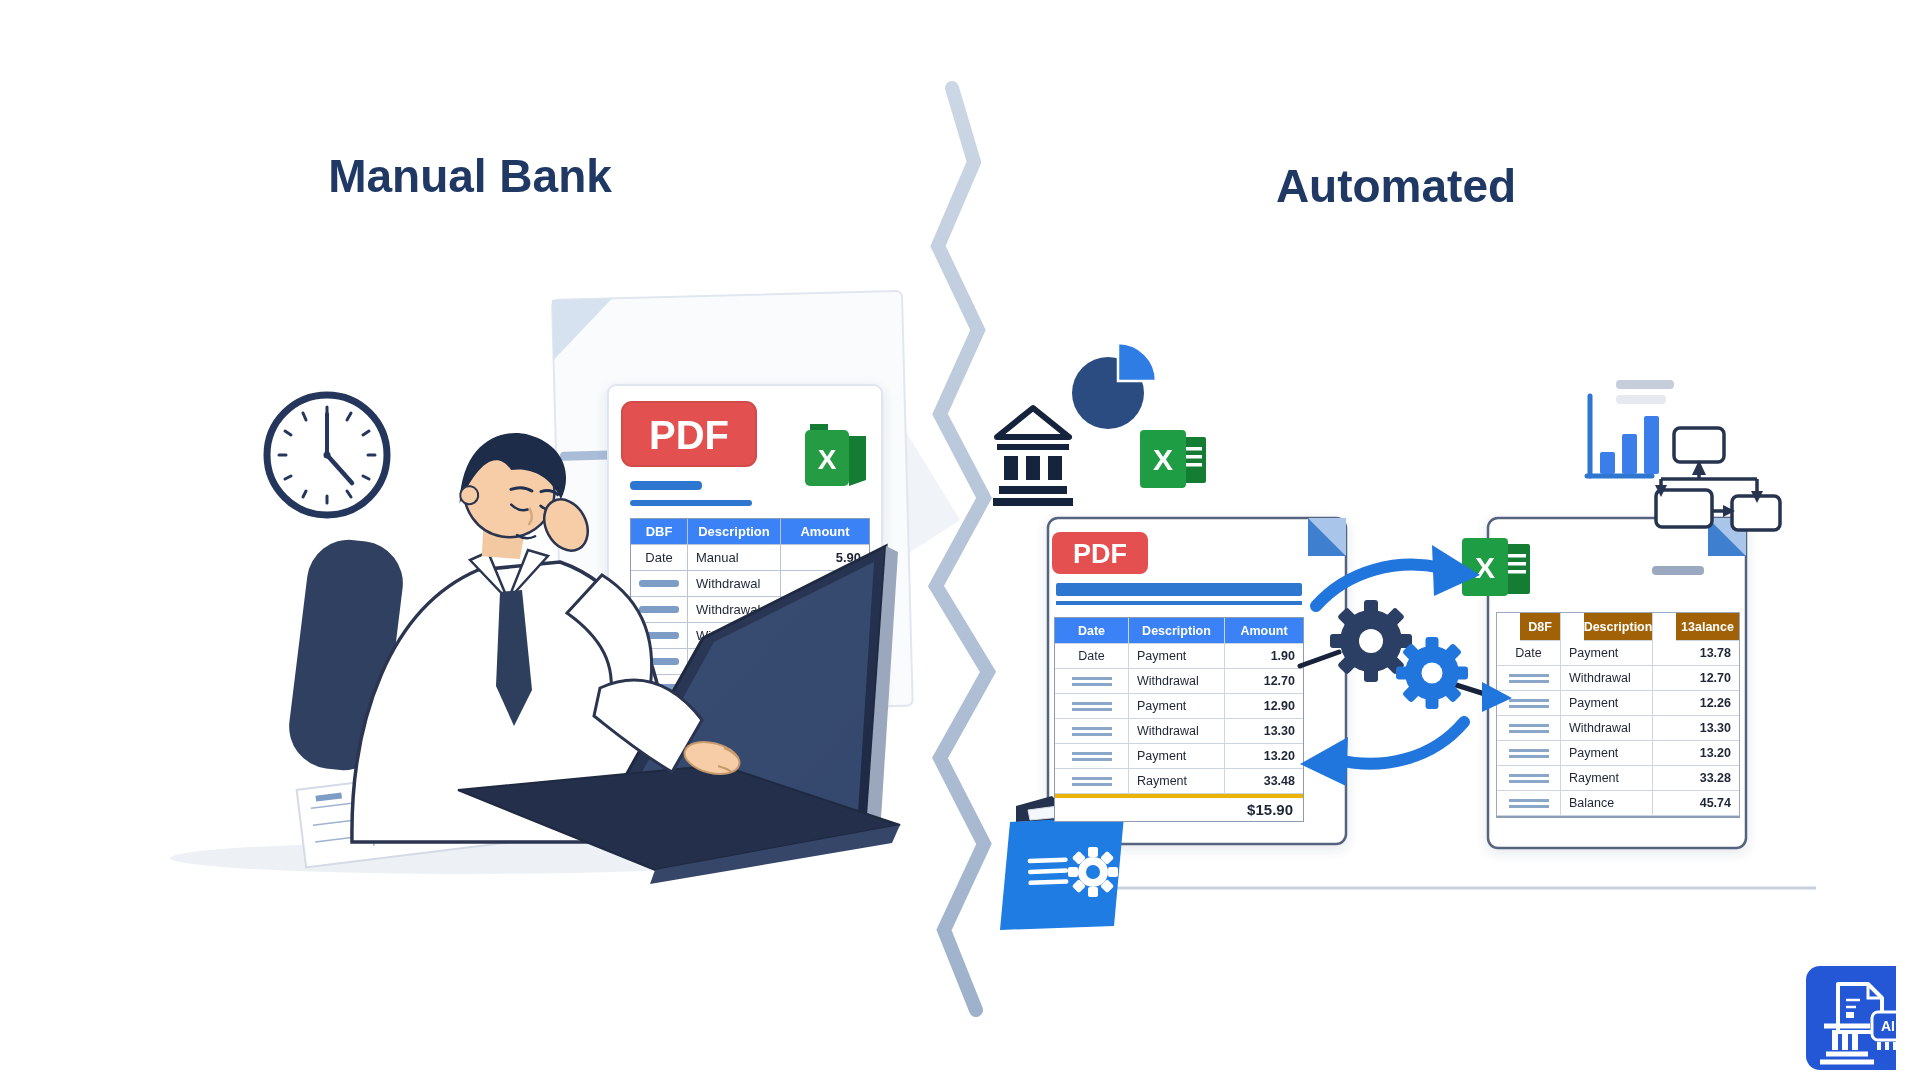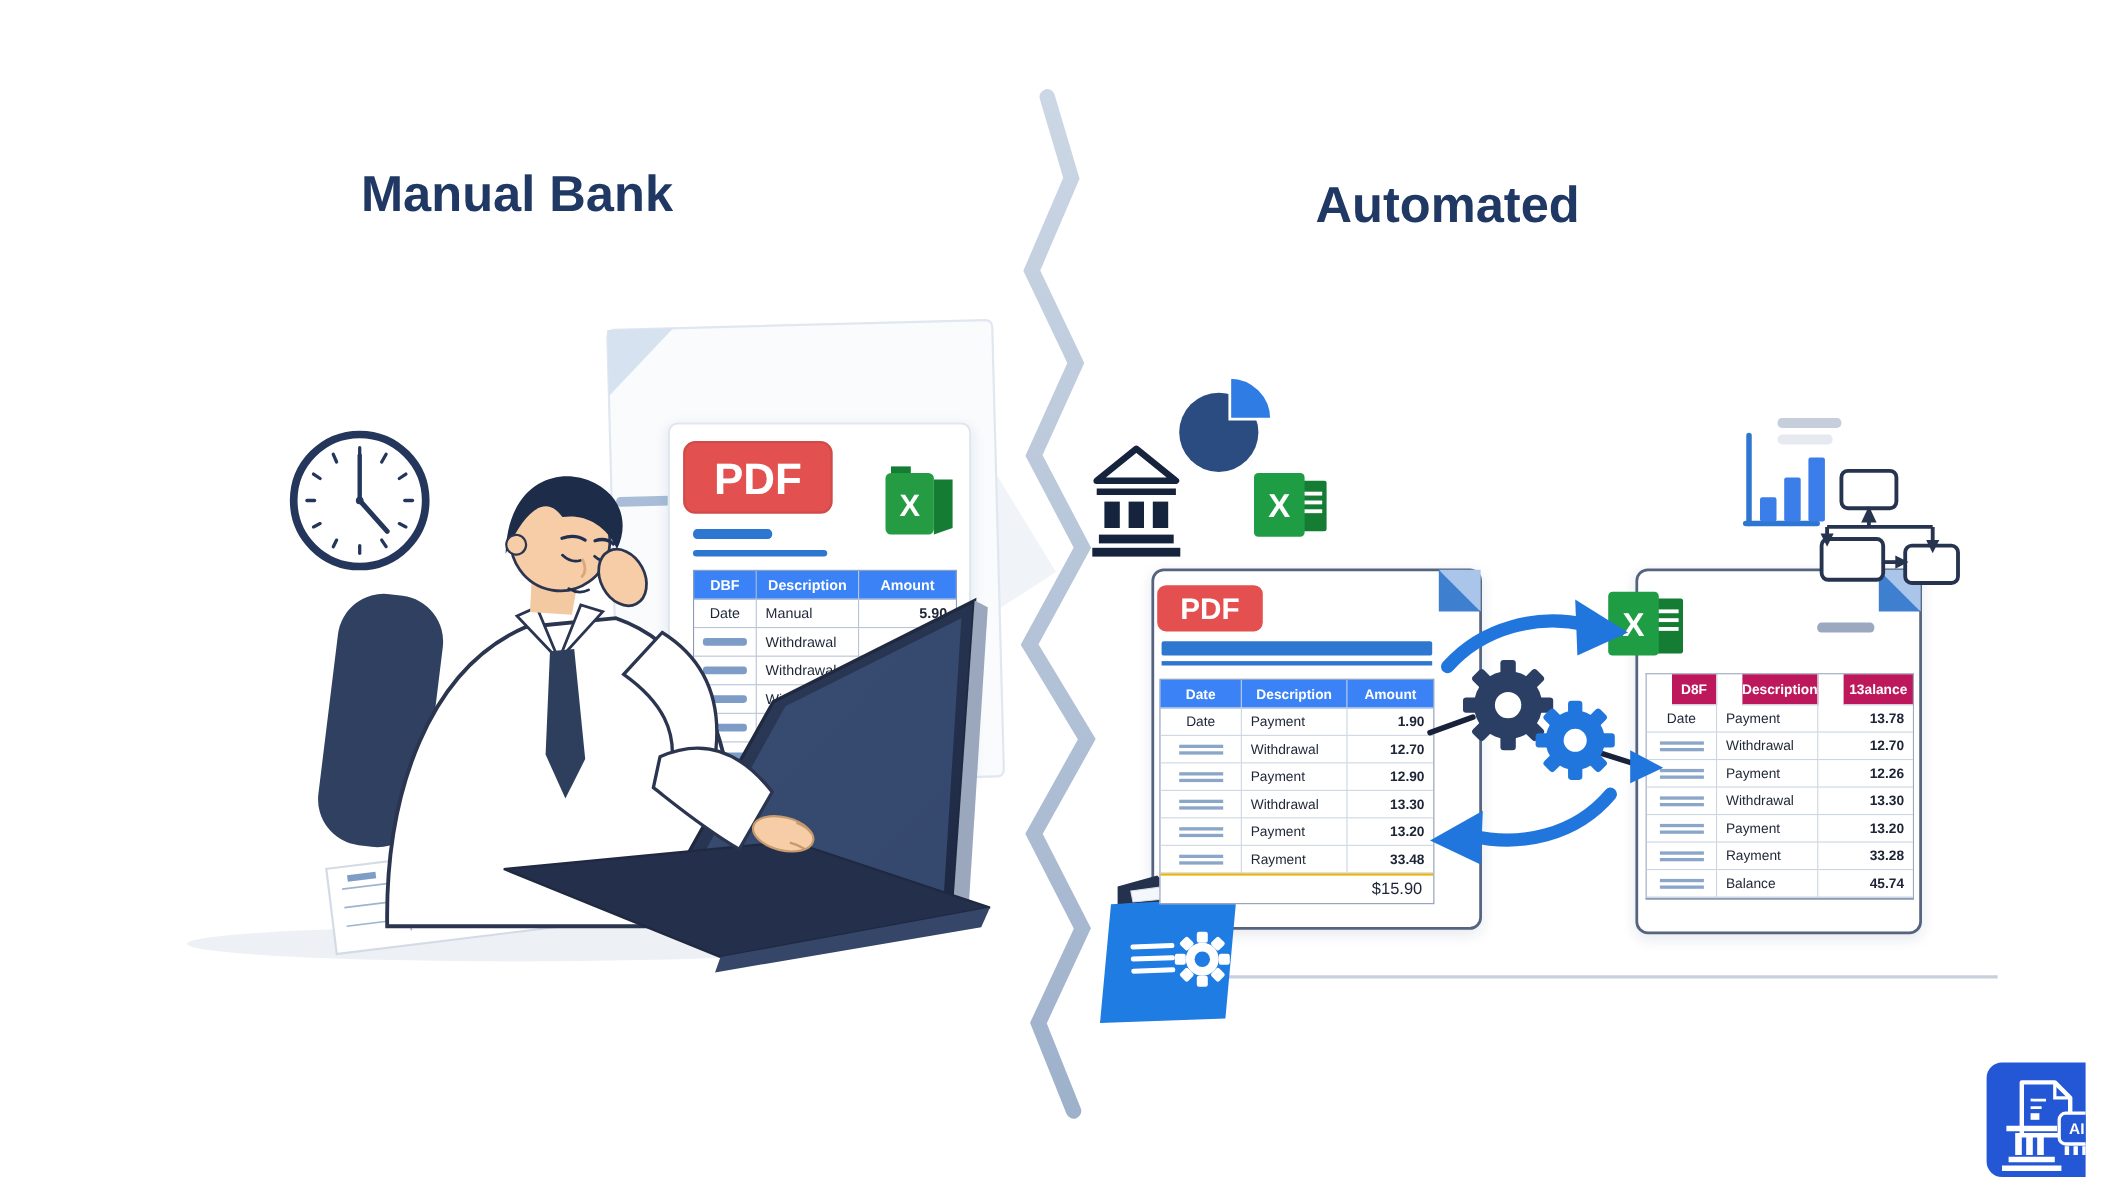--- a/index.html
+++ b/index.html
@@ -4,40 +4,40 @@
 <style>
   html,body{margin:0;padding:0;background:#fff;}
   .stage{position:relative;width:1896px;height:1080px;background:#ffffff;overflow:hidden;
          font-family:"Liberation Sans","DejaVu Sans",sans-serif;}
   svg.layer{position:absolute;left:0;top:0;width:1920px;height:1080px;pointer-events:none;}
   .z1{z-index:1}.z2{z-index:2}.z4{z-index:4}
 
   .title{position:absolute;text-align:center;color:#1f3864;font-weight:700;
          font-size:46px;line-height:68px;letter-spacing:0px;z-index:5;}
   #left-title{left:170px;top:142px;width:600px;}
-  #right-title{left:1016px;top:152px;width:600px;}
+  #right-title{left:1096px;top:152px;width:600px;}
 
   .tbl{position:absolute;display:grid;background:#fff;}
   .c{border-right:1px solid #b9c4d6;border-bottom:1px solid #b9c4d6;display:flex;align-items:center;
      justify-content:center;font-size:13px;color:#1d2536;overflow:hidden;white-space:nowrap;}
   .c.desc{justify-content:flex-start;padding-left:8px;}
   .c.amt{justify-content:flex-end;padding-right:8px;font-weight:700;}
   .c.last{border-right:none;}
   .h{background:#3b82f6;color:#fff;font-weight:700;font-size:13px;}
-  .hx{background:#be185d;color:#fff;font-weight:700;font-size:13px;margin-left:23px;}
+  .hx{background:#a16207;color:#fff;font-weight:700;font-size:13px;margin-left:23px;}
 
   #ltable{left:630px;top:518px;width:238px;grid-template-columns:57px 93px 88px;
           grid-auto-rows:26px;z-index:3;border:1.5px solid #8d9cb5;}
   #rtable{left:1054px;top:617px;width:248px;grid-template-columns:74px 96px 78px;
           grid-template-rows:26px repeat(6,25px) 27px;z-index:3;border:1.5px solid #8d9cb5;}
   #xtable{left:1496px;top:612px;width:242px;grid-template-columns:64px 92px 86px;
           grid-template-rows:28px repeat(7,25px);z-index:3;border:1.5px solid #9aa9bf;border-bottom:2px solid #8d9cb5;}
   #rtable .c,#xtable .c{border-color:#ccd6e2;font-size:12.5px;}
   .total{grid-column:1/-1;display:flex;align-items:center;justify-content:flex-end;
-         padding-right:10px;font-weight:400;font-size:15px;color:#1d2536;border-top:2px solid #eab308;}
+         padding-right:10px;font-weight:700;font-size:15px;color:#1d2536;border-top:4px solid #eab308;}
   .dash1{width:40px;height:7px;background:#7d9cc6;border-radius:3px;}
   .dash2{width:40px;height:9px;border-top:3px solid #8aa6c9;border-bottom:3px solid #8aa6c9;box-sizing:border-box;}
 
   .badge-txt{font-family:"Liberation Sans",sans-serif;font-weight:700;font-size:40px;fill:#fff;text-anchor:middle;}
   .badge-txt-sm{font-family:"Liberation Sans",sans-serif;font-weight:700;font-size:27px;fill:#fff;text-anchor:middle;}
   .xl{font-family:"Liberation Sans",sans-serif;font-weight:700;fill:#fff;text-anchor:middle;}
   .ai{font-family:"Liberation Sans",sans-serif;font-weight:700;font-size:14px;fill:#fff;text-anchor:middle;}
 </style>
 </head>
 <body>

